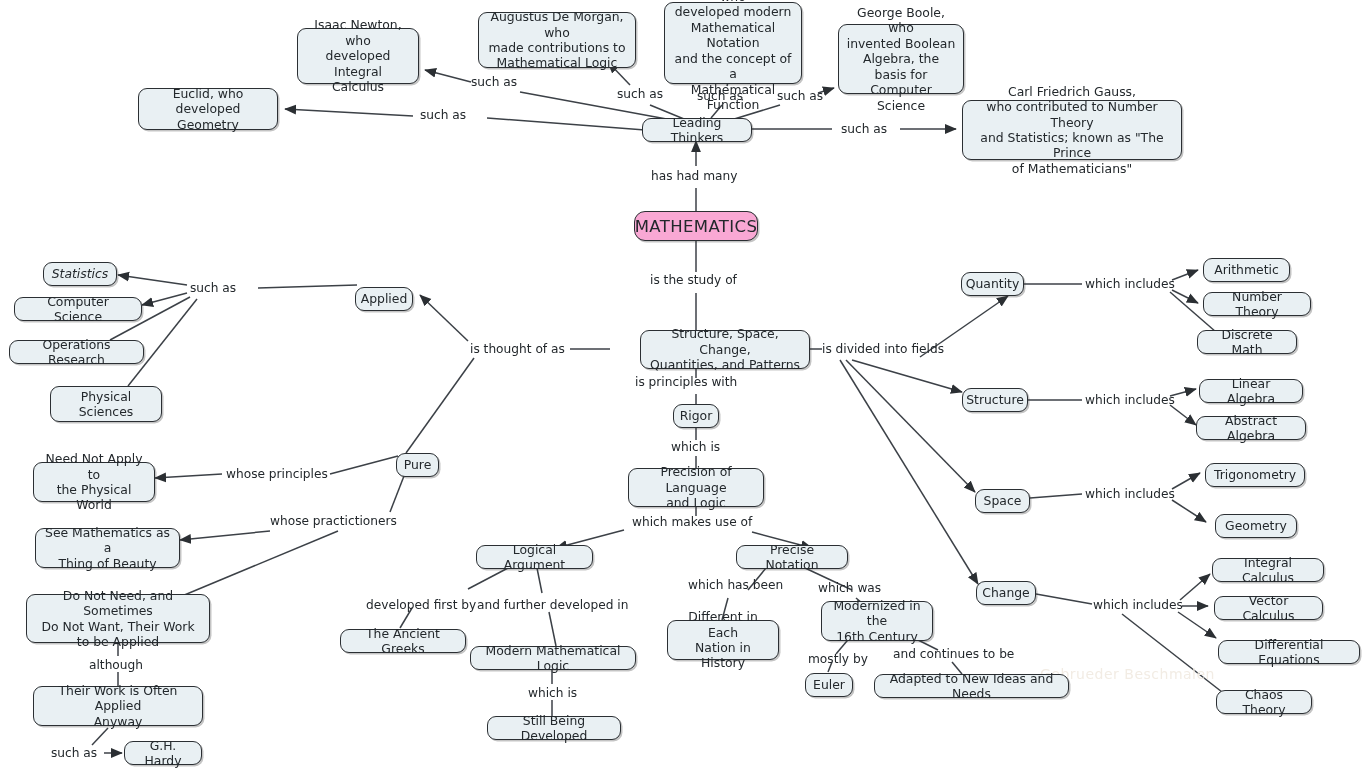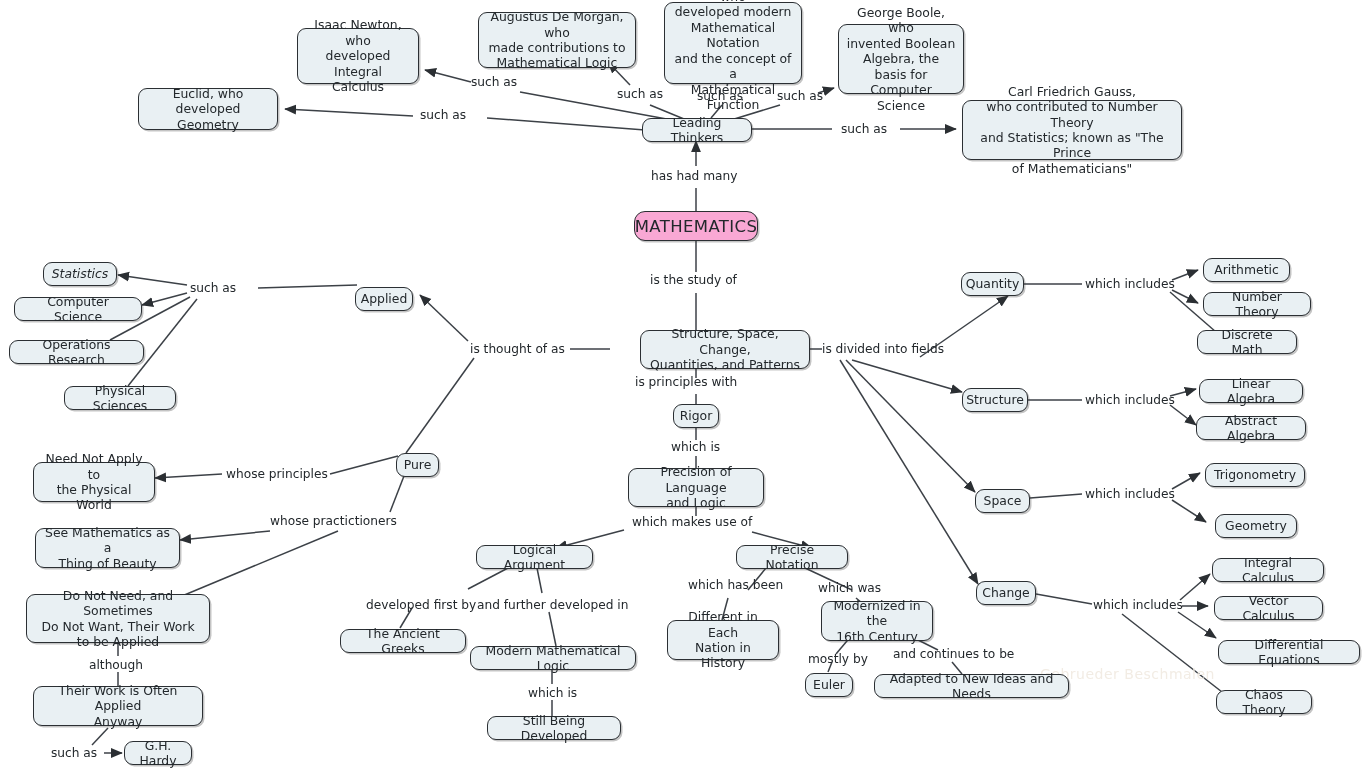--- a/index.html
+++ b/index.html
@@ -245,21 +245,21 @@
   </div>
 
   <div class="node" style="left:14px; top:297px; width:128px; height:24px;">
     <span>Computer Science</span>
   </div>
 
   <div class="node" style="left:9px; top:340px; width:135px; height:24px;">
     <span>Operations Research</span>
   </div>
 
-  <div class="node" style="left:50px; top:386px; width:112px; height:24px;margin-left:14px;">
+  <div class="node" style="left:50px; top:386px; width:112px; height:36px;">
     <span>Physical Sciences</span>
   </div>
 
   <div class="node" style="left:33px; top:462px; width:122px; height:40px;">
     <span>Need Not Apply to
 the Physical World</span>
   </div>
 
   <div class="node" style="left:35px; top:528px; width:145px; height:40px;">
     <span>See Mathematics as a
@@ -270,21 +270,21 @@
     <span>Do Not Need, and Sometimes
 Do Not Want, Their Work
 to be Applied</span>
   </div>
 
   <div class="node" style="left:33px; top:686px; width:170px; height:40px;">
     <span>Their Work is Often Applied
 Anyway</span>
   </div>
 
-  <div class="node" style="left:124px; top:741px; width:68px; height:24px;">
+  <div class="node" style="left:124px; top:741px; width:78px; height:24px;">
     <span>G.H. Hardy</span>
   </div>
 
   <div class="node" style="left:673px; top:404px; width:46px; height:24px;">
     <span>Rigor</span>
   </div>
 
   <div class="node" style="left:628px; top:468px; width:136px; height:39px;">
     <span>Precision of Language
 and Logic</span>

